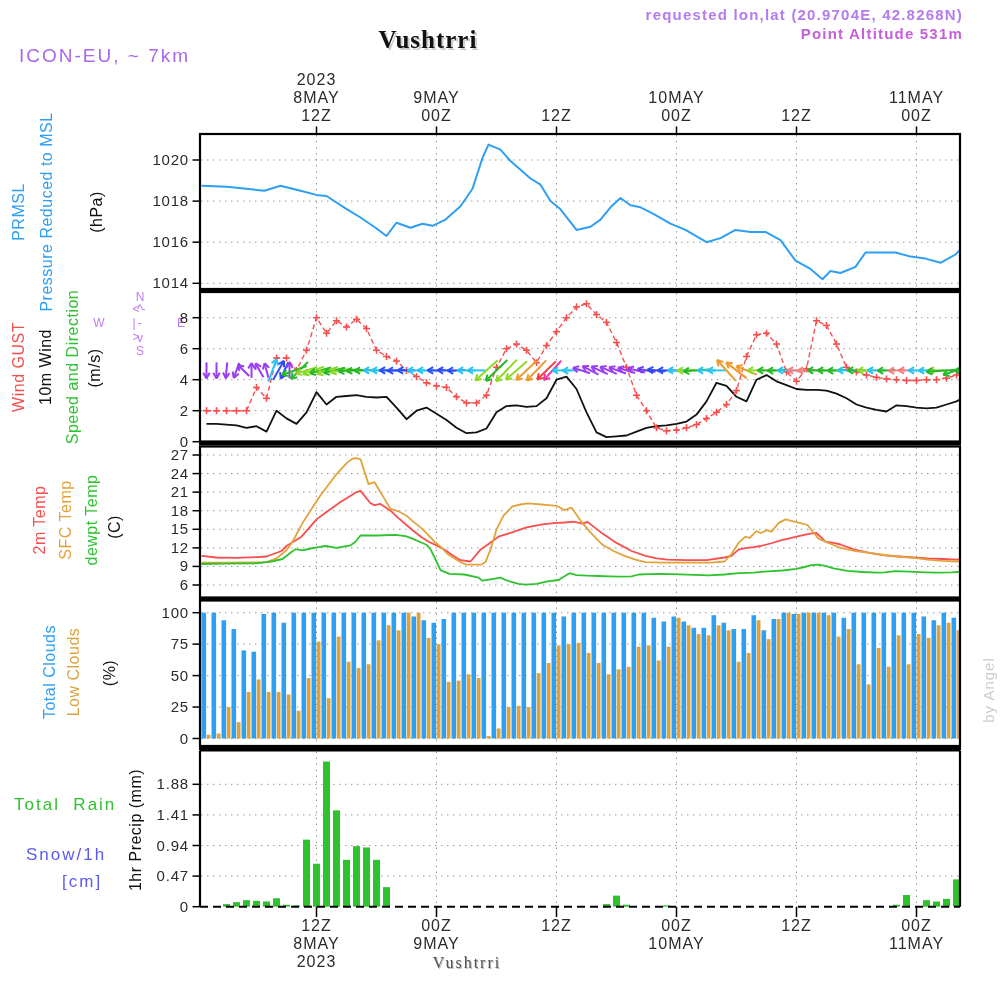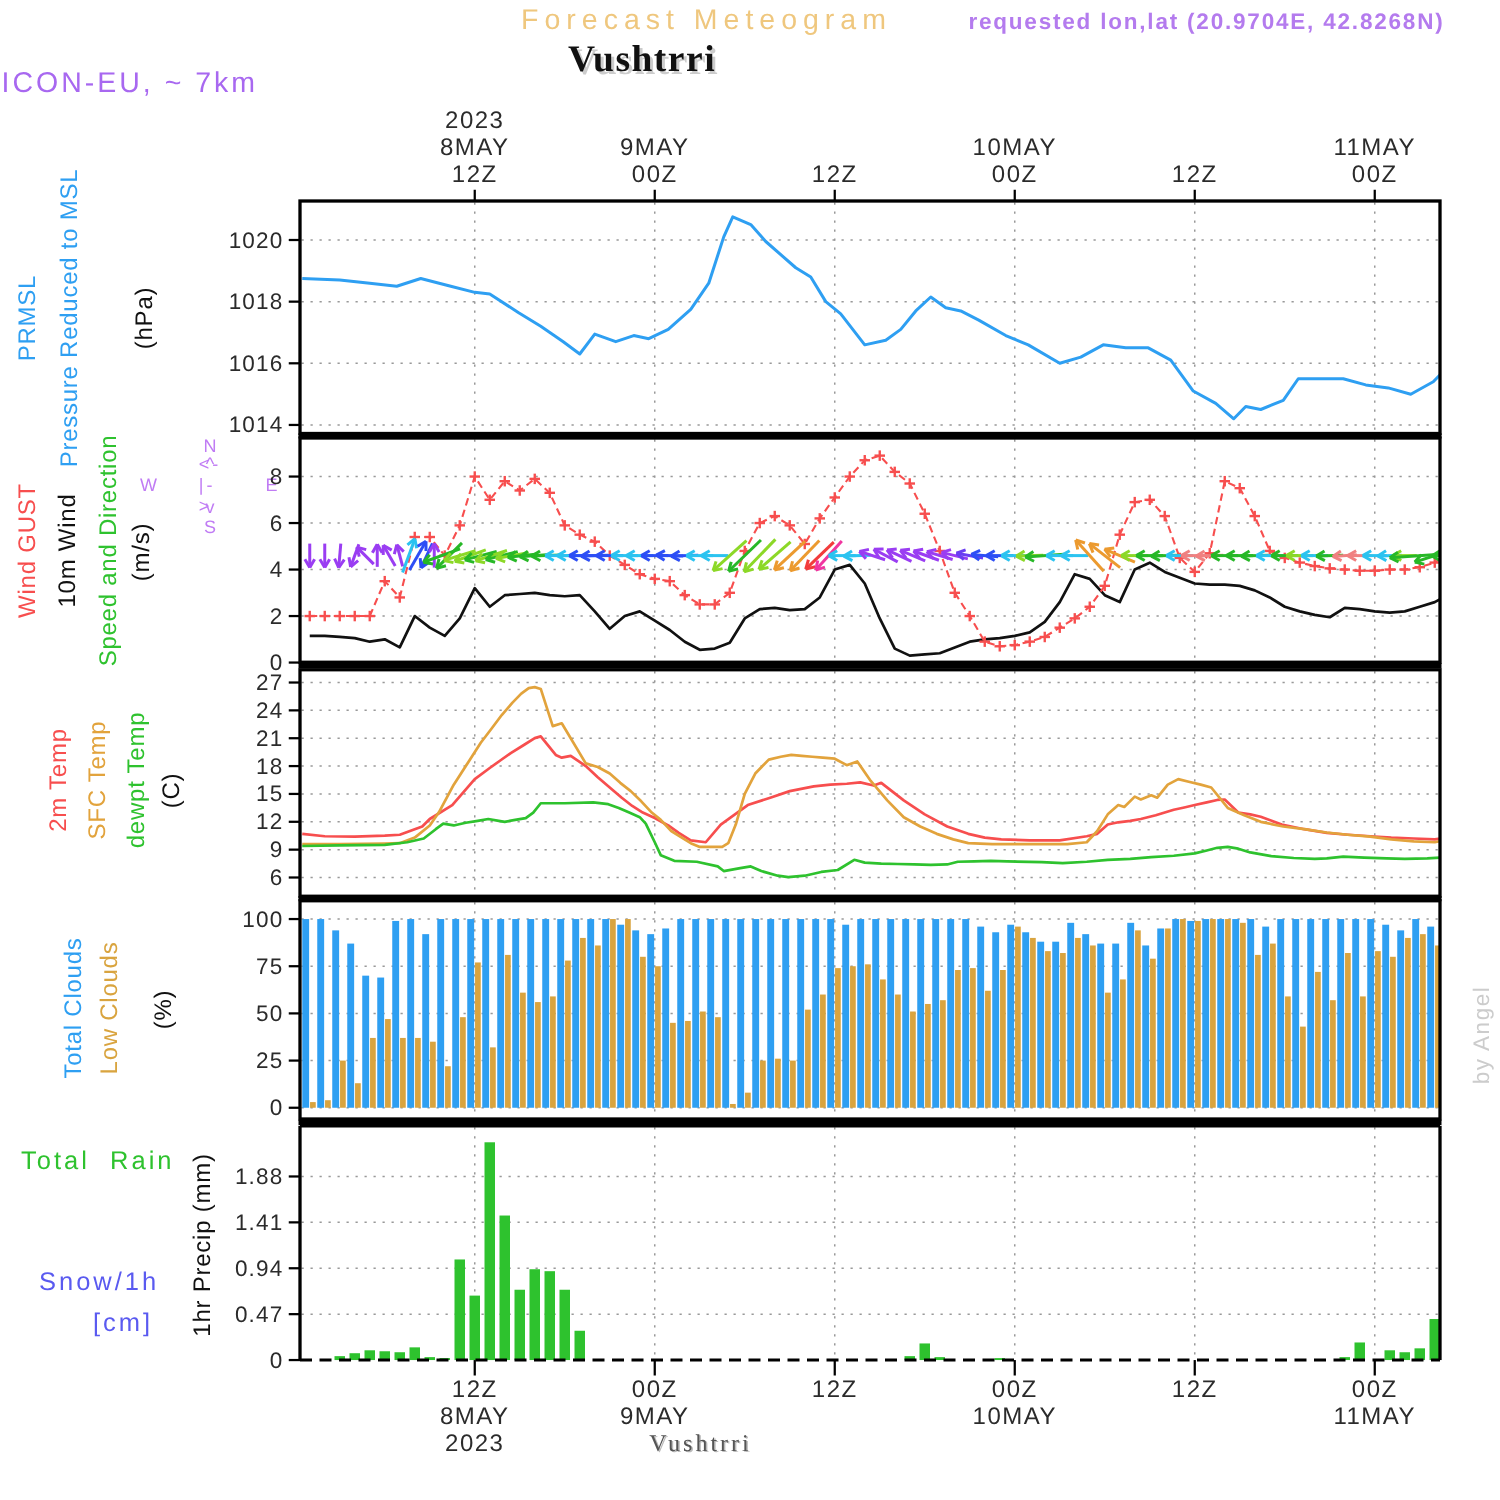--- a/index.html
+++ b/index.html
@@ -22,25 +22,25 @@
              color:#cccccc;font-size:15px;letter-spacing:1px;white-space:nowrap;}
   .footer-station{position:absolute;transform:translateX(-50%);color:#555;font-size:16px;
                   font-family:"Liberation Serif",serif;letter-spacing:2px;text-shadow:1px 1px 0 #bbb;}
   svg text{font-family:"Liberation Sans",sans-serif;}
 </style>
 </head>
 <body>
 
 <div class="page">
 
-  <div class="abs fig-title" style="left:471px;top:3px;transform:translateX(-50%);">Forecast Meteogram</div>
   <div class="abs station-title" style="left:428px;top:26px;transform:translateX(-50%);">Vushtrri</div>
-  <div class="abs model-label" style="left:1px;top:45px;">ICON-EU, ~ 7km</div>
+  <div class="abs model-label" style="left:19px;top:45px;">ICON-EU, ~ 7km</div>
   <div class="abs meta" style="right:37px;top:5px;font-weight:bold;">
     <div class="meta-a">requested lon,lat (20.9704E, 42.8268N)</div>
+    <div class="meta-b">Point Altitude 531m</div>
   </div>
 
   <div class="vlabel" style="left:19px;top:212px;color:#2e9ff2;">PRMSL</div>
   <div class="vlabel" style="left:47px;top:212px;color:#2e9ff2;">Pressure Reduced to MSL</div>
   <div class="vlabel" style="left:97px;top:212px;color:#111;">(hPa)</div>
 
   <div class="vlabel" style="left:19px;top:367px;color:#f74e4e;">Wind GUST</div>
   <div class="vlabel" style="left:46px;top:367px;color:#111;">10m Wind</div>
   <div class="vlabel" style="left:73px;top:367px;color:#2ec22e;">Speed and Direction</div>
   <div class="vlabel" style="left:95px;top:368px;color:#111;">(m/s)</div>
@@ -57,21 +57,21 @@
 
   <div class="vlabel" style="left:40px;top:520px;color:#f74e4e;">2m Temp</div>
   <div class="vlabel" style="left:66px;top:520px;color:#e2a33c;">SFC Temp</div>
   <div class="vlabel" style="left:92px;top:520px;color:#2ec22e;">dewpt Temp</div>
   <div class="vlabel" style="left:115px;top:527px;color:#111;">(C)</div>
 
   <div class="vlabel" style="left:50px;top:672px;color:#2e9ff2;">Total Clouds</div>
   <div class="vlabel" style="left:74px;top:672px;color:#d9a43f;">Low Clouds</div>
   <div class="vlabel" style="left:110px;top:673px;color:#111;">(%)</div>
 
-  <div class="hlabel" style="left:14px;top:764px;color:#2ec22e;text-align:center;">Total  Rain</div>
+  <div class="hlabel" style="left:14px;top:795px;color:#2ec22e;text-align:center;">Total  Rain</div>
   <div class="hlabel" style="left:26px;top:845px;color:#5a5af0;">Snow/1h</div>
   <div class="hlabel" style="left:62px;top:872px;color:#5a5af0;text-align:right;">[cm]</div>
   <div class="vlabel" style="left:136px;top:830px;color:#111;">1hr Precip (mm)</div>
 
   <div class="watermark" style="left:988px;top:690px;">by Angel</div>
 
   <div class="footer-station" style="left:467px;top:954px;">Vushtrri</div>
 
   <svg id="plot" width="1000" height="1000" viewBox="0 0 1000 1000" class="abs" style="left:0;top:0;">
       <defs>

